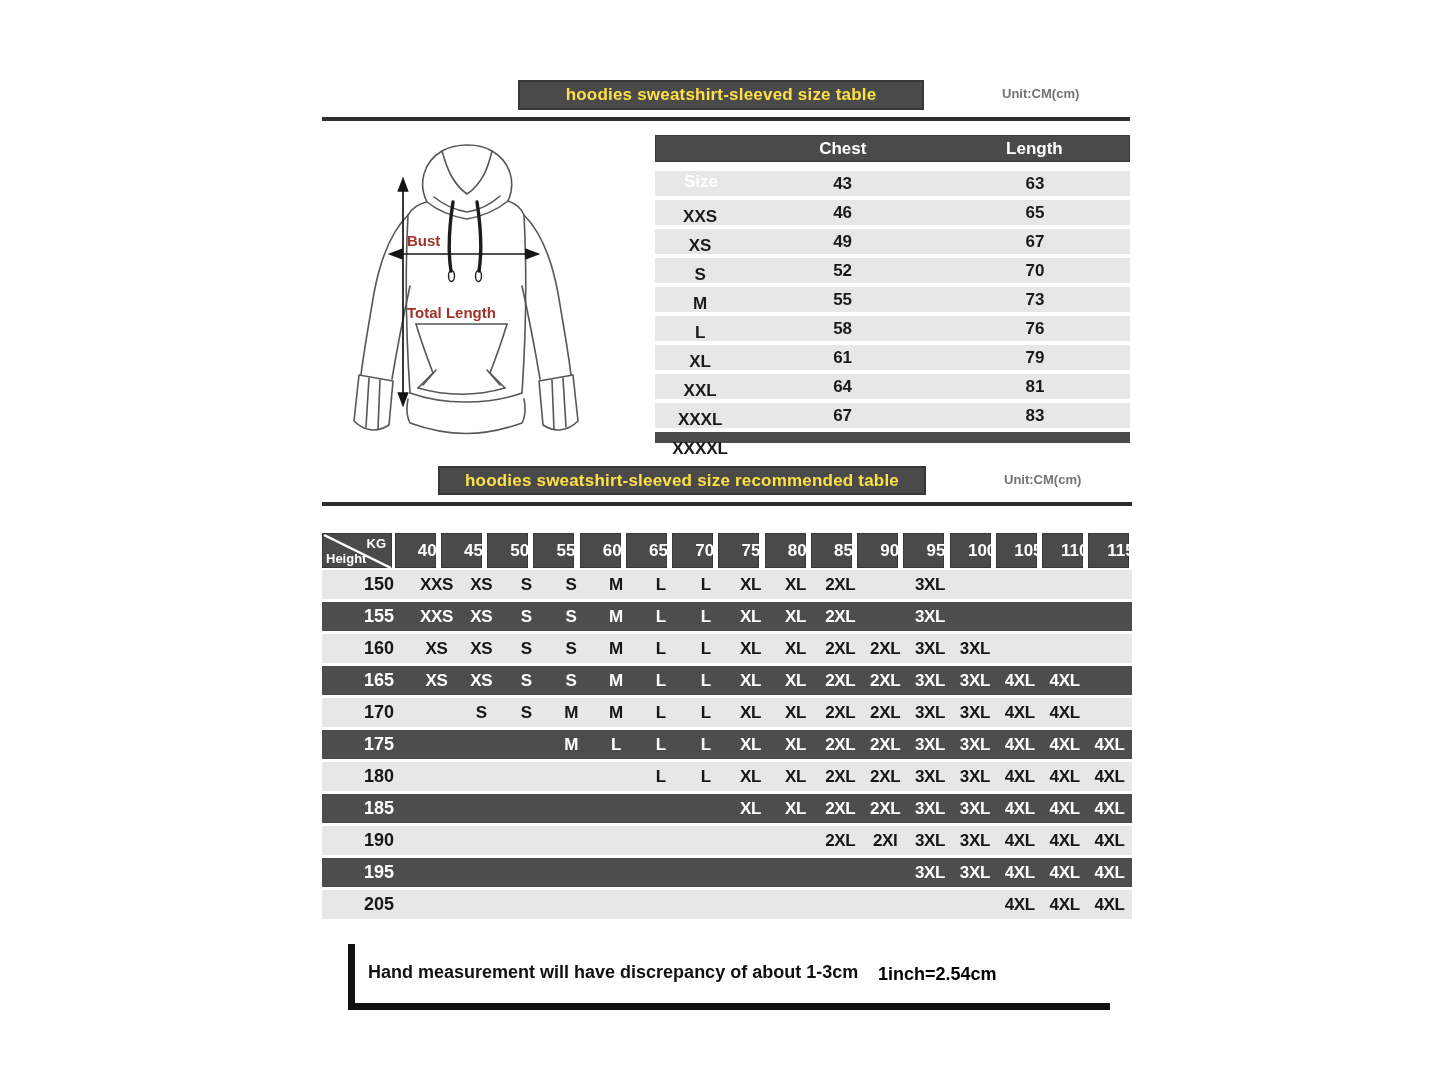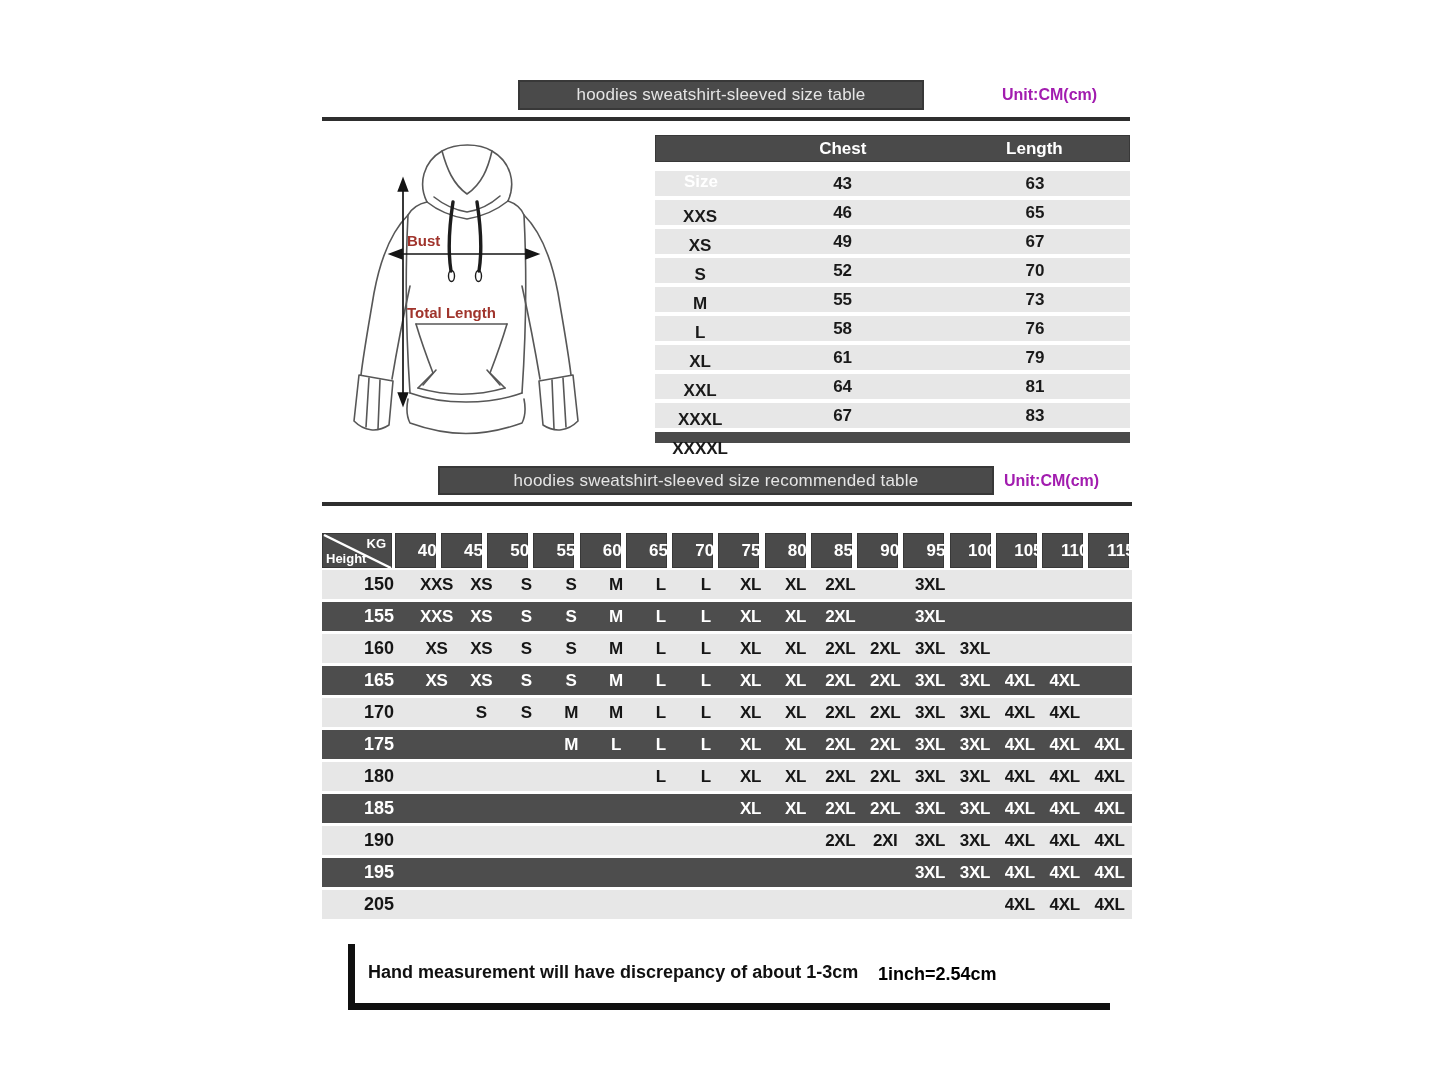--- a/index.html
+++ b/index.html
@@ -4,26 +4,26 @@
 <style>
   html,body { margin:0; padding:0; background:#fff; }
   .page {
     position:relative; width:1445px; height:1071px; background:#ffffff;
     font-family:"Liberation Sans", sans-serif; overflow:hidden;
   }
 
   
   .bar-title {
     position:absolute; background:#4a4a4a; border:2px solid #383838;
-    color:#e5e5e5; font-weight:normal; display:flex; align-items:center;
+    color:#fde047; font-weight:bold; display:flex; align-items:center;
     justify-content:center; font-size:17px; letter-spacing:0.2px; box-sizing:border-box;
   }
   #title1 { left:518px; top:80px;  width:406px; height:30px; }
-  #title2 { left:438px; top:466px; width:556px; height:29px; }
-  .unit { position:absolute; font-weight:bold; font-size:16px; color:#a21caf; }
+  #title2 { left:438px; top:466px; width:488px; height:29px; }
+  .unit { position:absolute; font-weight:bold; font-size:13px; color:#737373; }
   #unit1 { left:1002px; top:86px; }
   #unit2 { left:1004px; top:472px; }
   .hline { position:absolute; background:#2e2e2e; }
   #hr1 { left:322px; top:117px; width:808px; height:4px; }
   #hr2 { left:322px; top:502px; width:810px; height:4px; }
 
   
   #hoodie-figure { position:absolute; left:330px; top:136px; width:272px; height:324px; }
 
   

